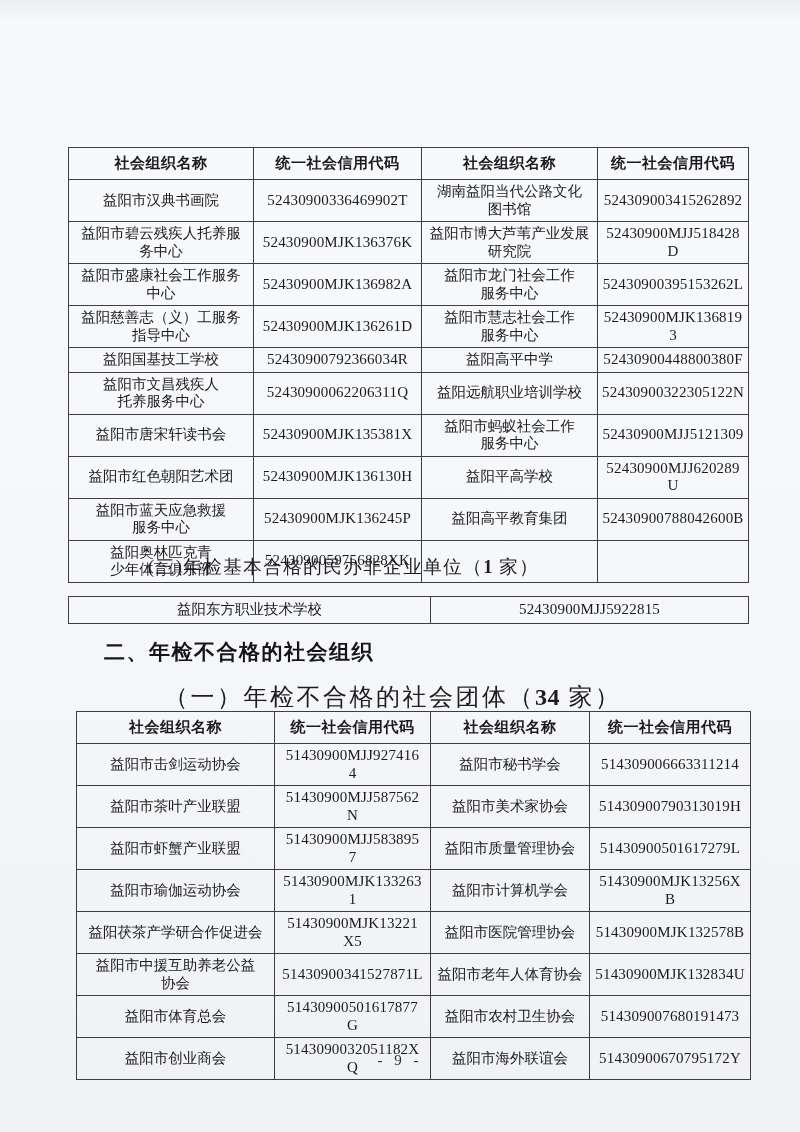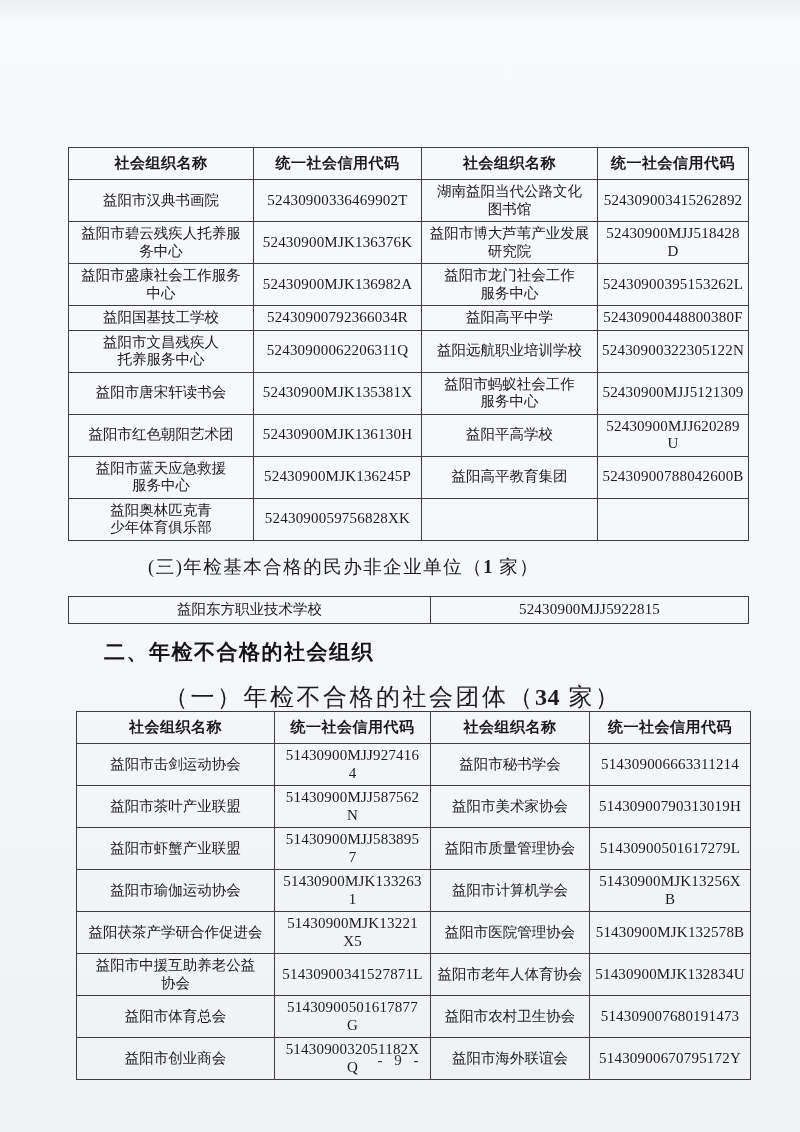--- a/index.html
+++ b/index.html
@@ -112,20 +112,29 @@
 
   <tr>
     <td class="name-cell">益阳市盛康社会工作服务
 中心</td>
     <td class="code-cell">52430900MJK136982A</td>
     <td class="name-cell">益阳市龙门社会工作
 服务中心</td>
     <td class="code-cell">52430900395153262L</td>
   </tr>
 
+  <tr>
+    <td class="name-cell">益阳慈善志（义）工服务
+指导中心</td>
+    <td class="code-cell">52430900MJK136261D</td>
+    <td class="name-cell">益阳市慧志社会工作
+服务中心</td>
+    <td class="code-cell">52430900MJK136819
+3</td>
+  </tr>
 
   <tr>
     <td class="name-cell">益阳国基技工学校</td>
     <td class="code-cell">52430900792366034R</td>
     <td class="name-cell">益阳高平中学</td>
     <td class="code-cell">52430900448800380F</td>
   </tr>
 
   <tr>
     <td class="name-cell">益阳市文昌残疾人

